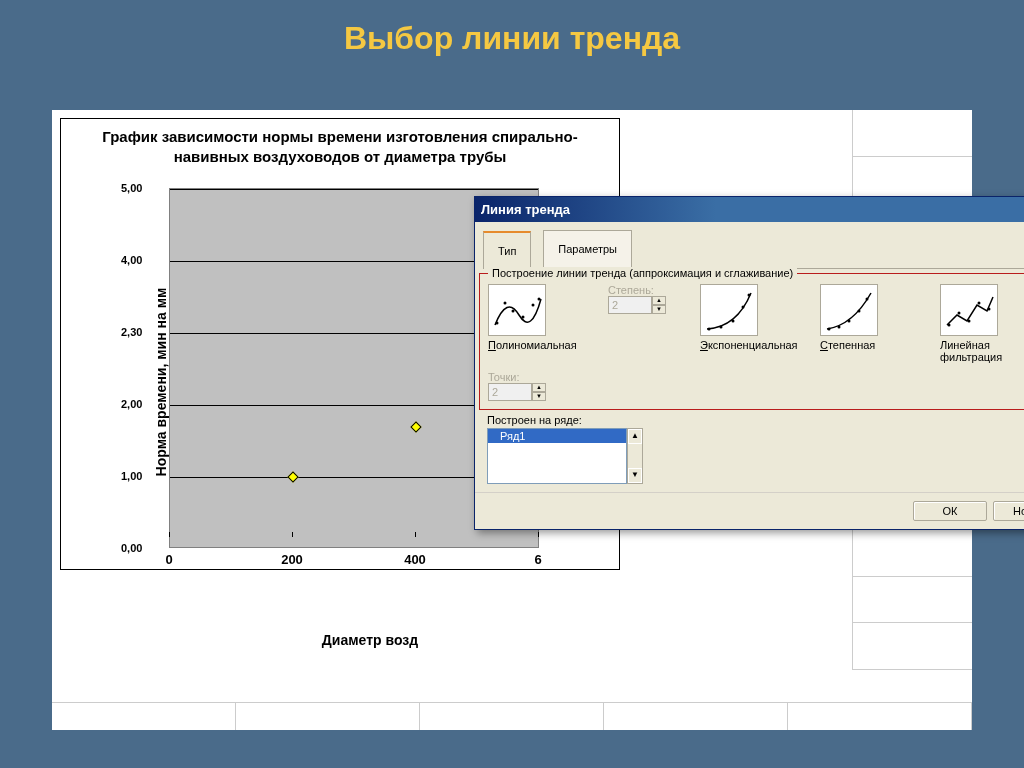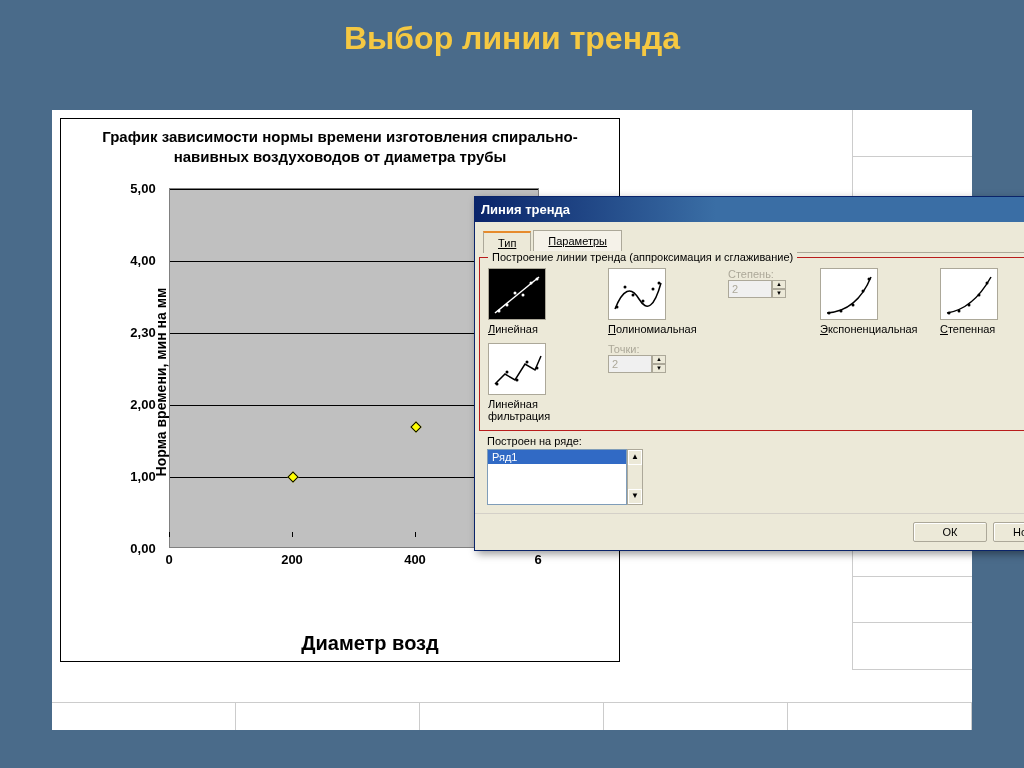--- a/index.html
+++ b/index.html
@@ -24,21 +24,21 @@
       top: 110px;
       width: 920px;
       height: 620px;
       background: #fff;
     }
     .chart-box {
       position: absolute;
       left: 8px;
       top: 8px;
       width: 560px;
-      height: 544px;
+      height: 452px;
       background: #fff;
       border: 1px solid #000;
     }
     .chart-title {
       text-align: center;
       font-size: 15px;
       font-weight: bold;
       padding: 8px 12px 4px;
       line-height: 1.35;
     }
@@ -69,22 +69,22 @@
     .grid-line {
       position: absolute;
       left: 0;
       width: 100%;
       border-top: 1px solid #000;
     }
     .y-tick {
       position: absolute;
       left: 60px;
       width: 44px;
-      text-align: center;
-      font-size: 13px;
+      text-align: left;
+      font-size: 11px;
       font-weight: bold;
       transform: translateY(-50%);
     }
     .x-tick {
       position: absolute;
       top: 380px;
       font-size: 13px;
       font-weight: bold;
       transform: translateX(-50%);
     }
@@ -99,21 +99,21 @@
       position: absolute;
       width: 8px;
       height: 8px;
       background: #ffff00;
       border: 1px solid #000;
       transform: translate(-50%, -50%) rotate(45deg);
     }
     .x-label {
       text-align: center;
       font-weight: bold;
-      font-size: 20px;
+      font-size: 14px;
       margin-top: 40px;
       padding-left: 60px;
     }
     .grid-cells {
       position: absolute;
       right: 0;
       top: 0;
       width: 120px;
       height: 560px;
       display: flex;
@@ -170,28 +170,27 @@
       text-align: center;
       line-height: 14px;
       cursor: pointer;
     }
     .tab-row {
       display: flex;
       margin: 8px 8px 0;
       border-bottom: 1px solid #aca899;
     }
     .tab {
-      padding: 4px 14px;
+      padding: 12px 14px;
       background: #ece9d8;
       border: 1px solid #aca899;
       border-bottom: none;
-      margin-right: 2px;
+      margin-right: 12px;
       cursor: pointer;
       position: relative;
-      text-decoration: underline;
     }
     .tab.active {
       background: #ece9d8;
       border-top: 2px solid #e68b2c;
       top: 1px;
     }
     .tab.inactive { background: #f5f2e9; }
     .groupbox {
       margin: 4px;
       border: 1px solid #b91c1c;
@@ -267,21 +266,21 @@
     }
     .series-list {
       width: 140px;
       height: 56px;
       background: #fff;
       border: 1px solid #7f9db9;
     }
     .series-item {
       background: #316ac5;
       color: #fff;
-      padding: 1px 4px;
+      padding: 1px 12px;
     }
     .scrollbar {
       width: 16px;
       height: 56px;
       background: #ece9d8;
       border: 1px solid #aca899;
       display: flex;
       flex-direction: column;
       justify-content: space-between;
     }
@@ -384,34 +383,20 @@
   </div>
   <div class="tab-row">
     <div class="tab active">Тип</div>
     <div class="tab inactive">Параметры</div>
   </div>
 
   <div class="groupbox">
     <span class="groupbox-label">Построение линии тренда (аппроксимация и сглаживание)</span>
     <div class="type-grid">
 
-      <div class="type-cell">
-        <div class="type-icon selected">
-          <svg width="58" height="52">
-              <line x1="6" y1="44" x2="50" y2="8" stroke="#fff" stroke-width="1.5"></line>
-          <circle cx="10" cy="42" r="1.5" fill="#fff"></circle>
-              <circle cx="18" cy="36" r="1.5" fill="#fff"></circle>
-          <circle cx="26" cy="24" r="1.5" fill="#fff"></circle>
-              <circle cx="34" cy="26" r="1.5" fill="#fff"></circle>
-          <circle cx="42" cy="14" r="1.5" fill="#fff"></circle>
-              <circle cx="48" cy="10" r="1.5" fill="#fff"></circle>
-            </svg>
-        </div>
-        <span><span class="underline">Л</span>инейная</span>
-      </div>
       <div class="type-cell">
         <div class="type-icon">
           <svg width="58" height="52">
               <path d="M6 40 Q18 10 30 30 T52 14" stroke="#000" fill="none" stroke-width="1.5"></path>
           <circle cx="8" cy="38" r="1.5" fill="#000"></circle>
               <circle cx="16" cy="18" r="1.5" fill="#000"></circle>
           <circle cx="24" cy="26" r="1.5" fill="#000"></circle>
               <circle cx="34" cy="32" r="1.5" fill="#000"></circle>
           <circle cx="44" cy="20" r="1.5" fill="#000"></circle>
               <circle cx="50" cy="14" r="1.5" fill="#000"></circle>

